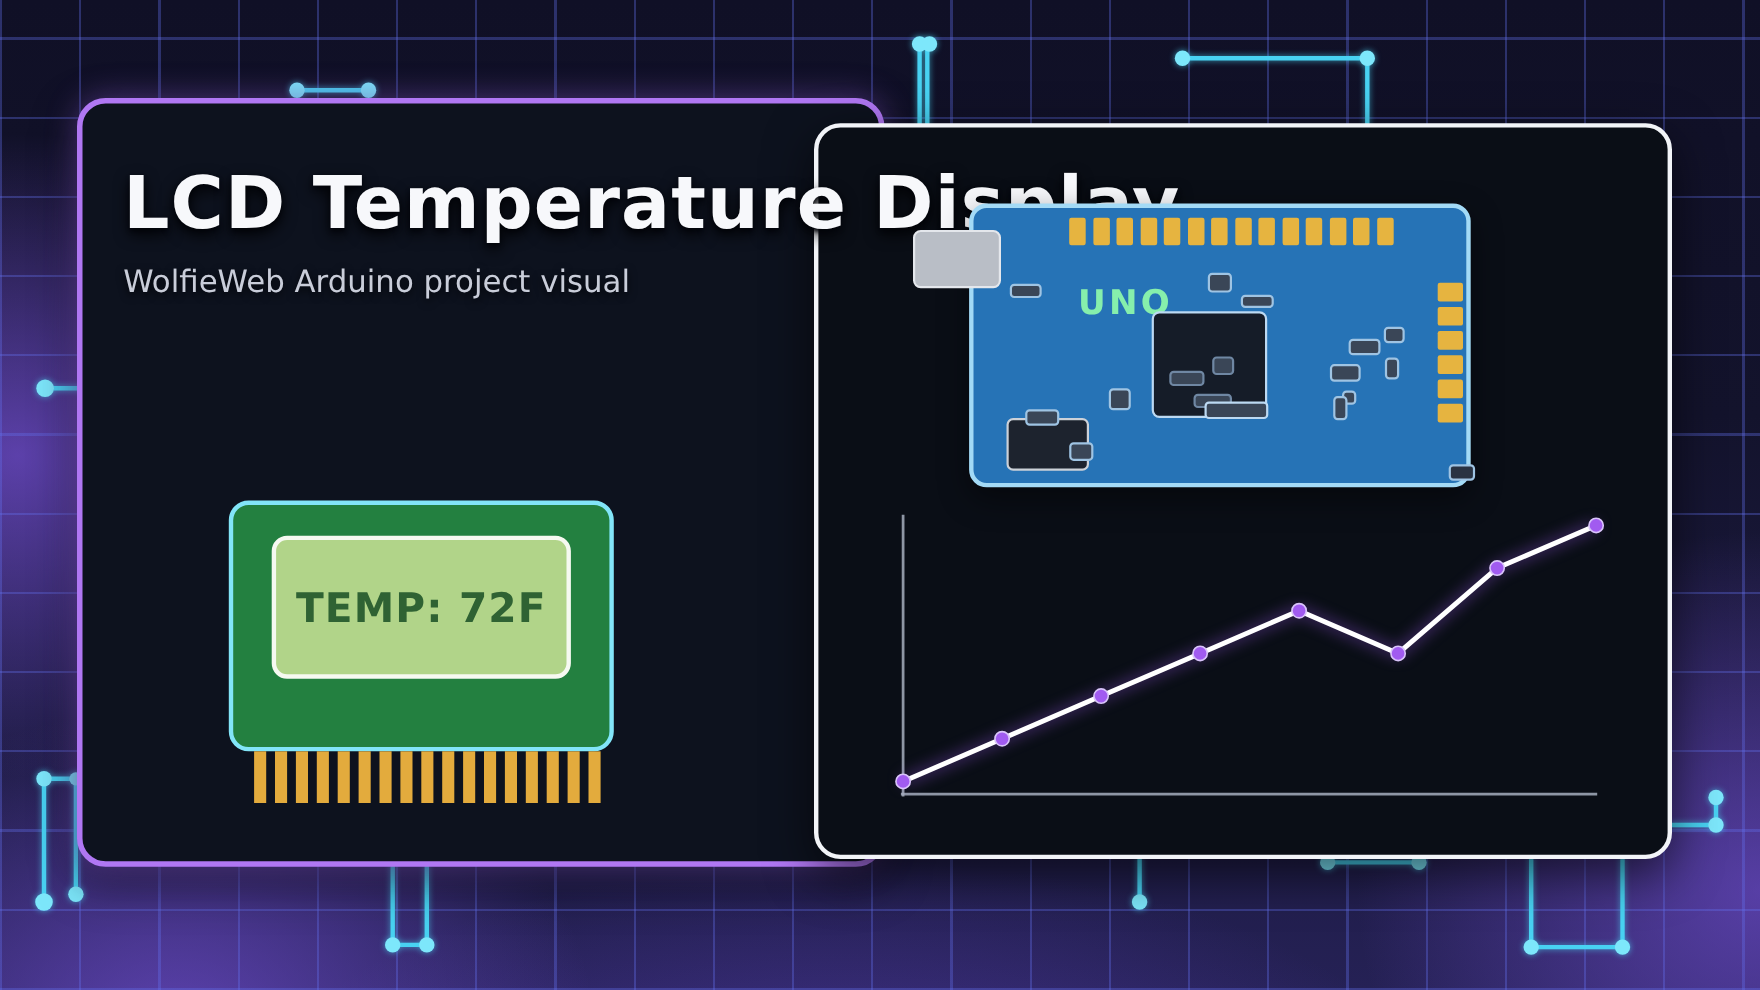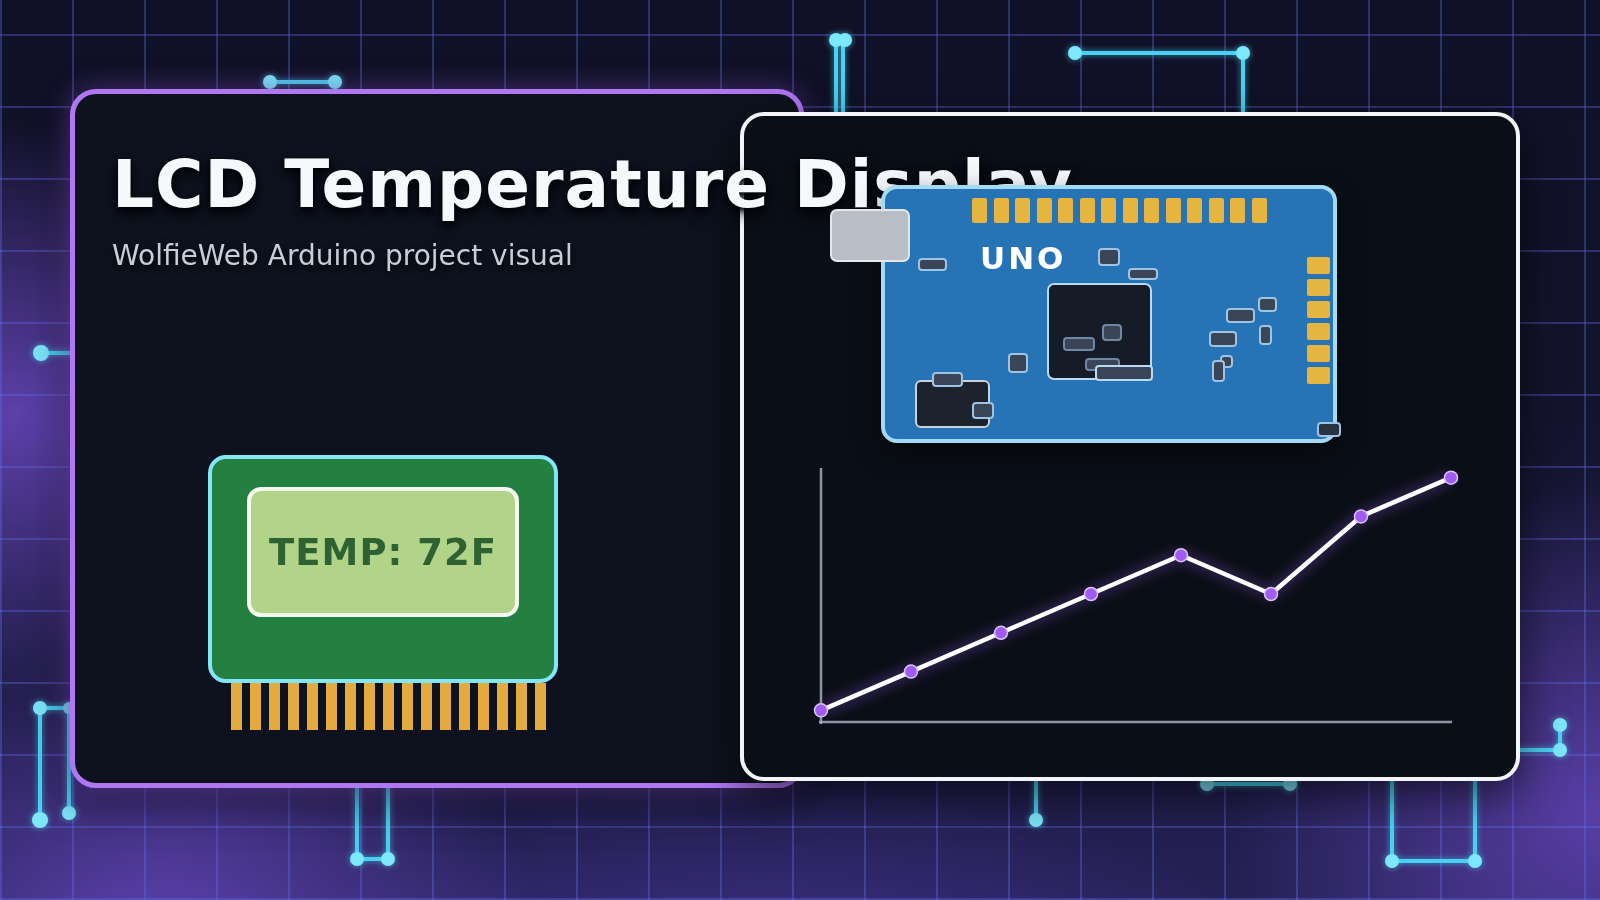--- a/index.html
+++ b/index.html
@@ -79,22 +79,22 @@
   }
   .usb {
     position: absolute; left: -55px; top: 20px; width: 80px; height: 53px;
     background: #b9bec6; border: 2px solid #e4e7ec; border-radius: 7px;
   }
   .ard-top-pins { left: 87px; top: 9px; gap: 6.5px; }
   .ard-top-pins .pin { width: 15px; height: 25px; background: #e6b440; border-radius: 2px; }
   .ard-side-pins { left: 422px; top: 68px; flex-direction: column; gap: 5px; }
   .ard-side-pins .pin { width: 23px; height: 17px; background: #e6b440; border-radius: 2px; }
   .uno-label {
-    position: absolute; left: 95px; top: 51px;
-    font-size: 31px; font-weight: 800; color: #ffffff; letter-spacing: 3px;
+    position: absolute; left: 95px; top: 68px;
+    font-size: 31px; font-weight: 800; color: #86efac; letter-spacing: 3px;
   }
   .smd { position: absolute; background: #3a4657; border: 2px solid #9fc4e3; border-radius: 4px; }
   .chip {
     position: absolute; left: 162px; top: 94px; width: 105px; height: 97px;
     background: #151c28; border: 2px solid #bcd9f2; border-radius: 7px;
   }
   .chip .smd { border-color: #6f87a3; }
   .jack {
     position: absolute; left: 30px; top: 191px; width: 75px; height: 48px;
     background: #1d232e; border: 2px solid #ccd1d8; border-radius: 6px;

